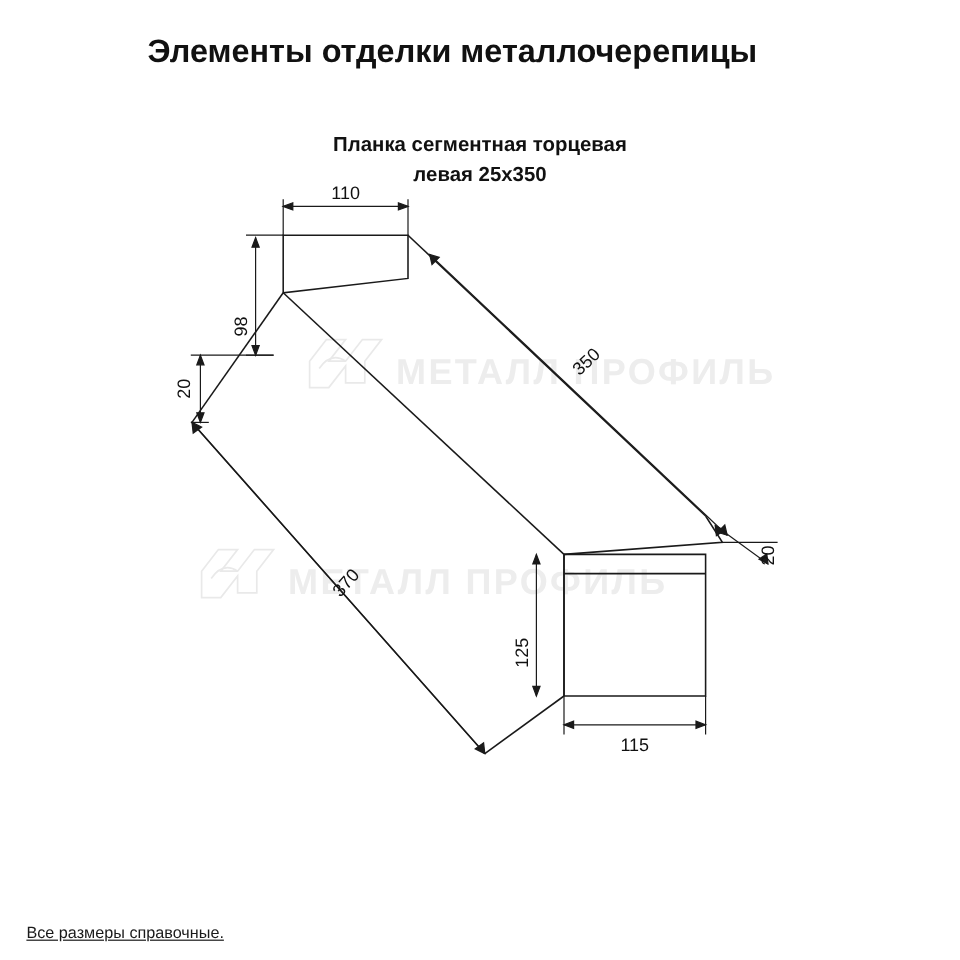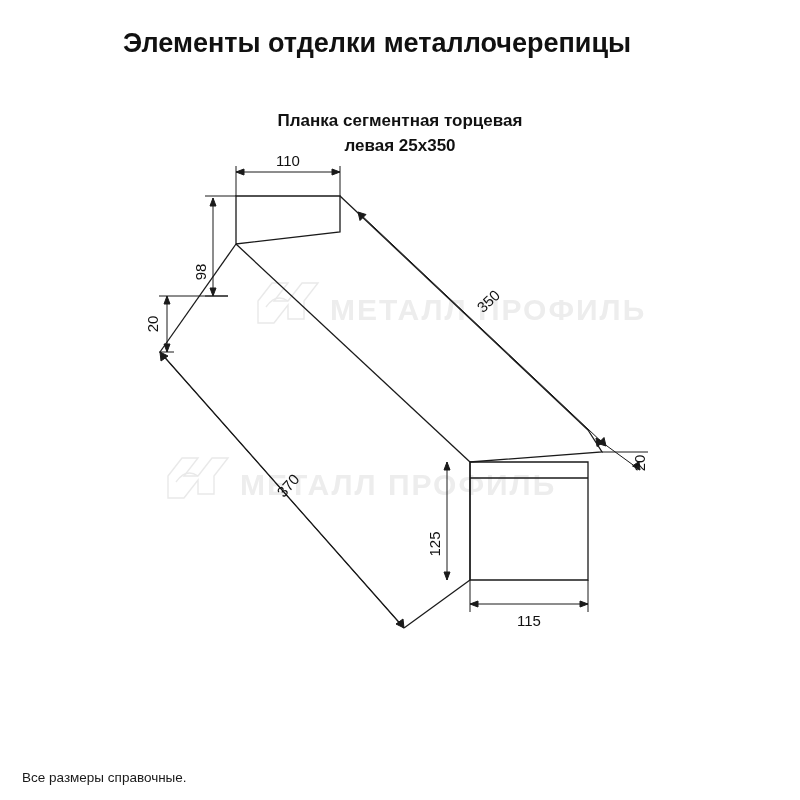--- a/index.html
+++ b/index.html
@@ -50,20 +50,21 @@
     width: 800px;
     height: 800px;
   }
   .footnotes {
     position: absolute;
     left: 22px;
     bottom: 12px;
     font-size: 13.5px;
     color: #1a1a1a;
     line-height: 21px;
+    text-decoration: underline;
   }
   .footnotes div { white-space: nowrap; }
   svg text {
     font-family: "Liberation Sans", sans-serif;
     fill: #111111;
   }
   .dim-label {
     font-size: 15px;
   }
   .wm {

